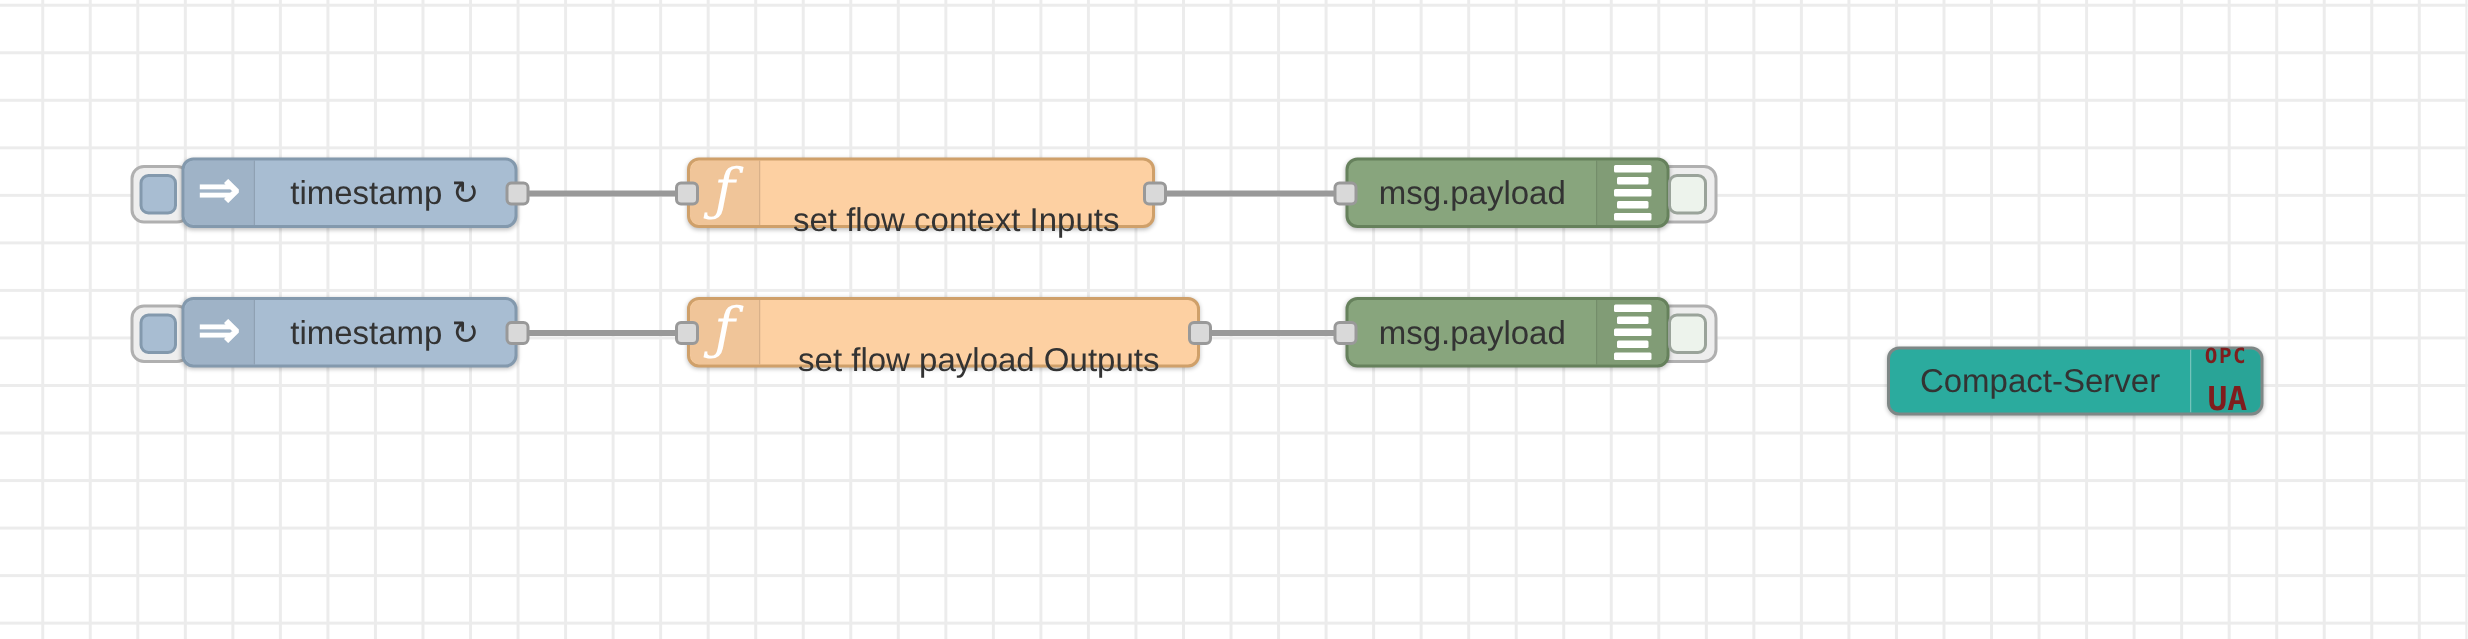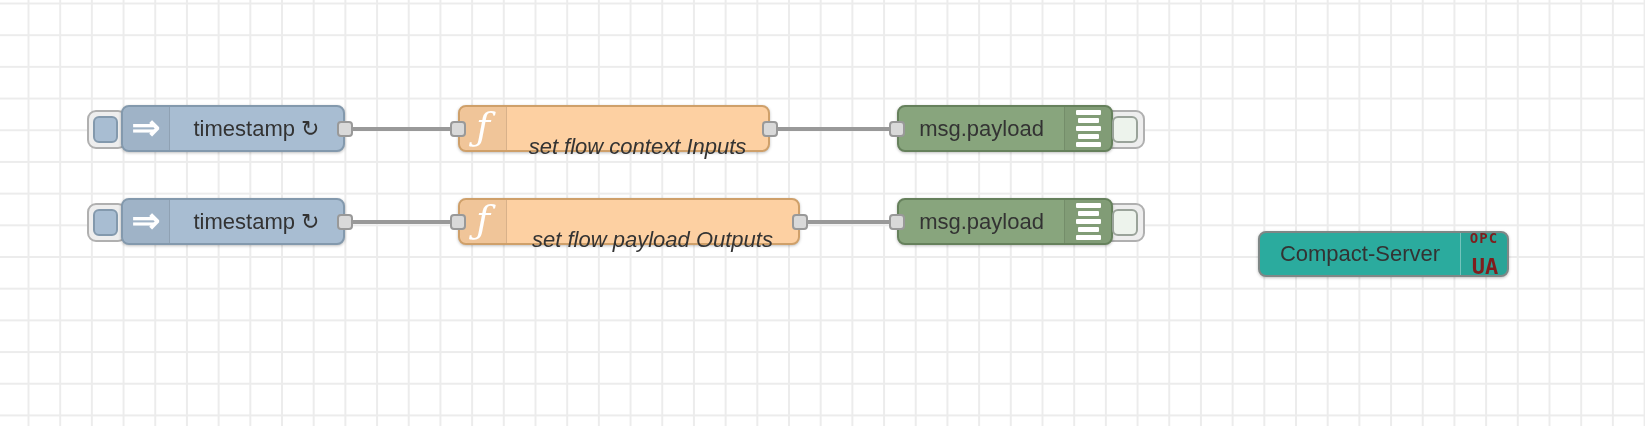--- a/index.html
+++ b/index.html
@@ -41,21 +41,21 @@
     display:flex;
     align-items:center;
     justify-content:center;
     background:rgba(0,0,0,0.05);
     box-sizing:border-box;
   }
   .icon-box.left{border-right:1px solid rgba(0,0,0,0.10);border-radius:7px 0 0 7px;}
   .icon-box.right{border-left:1px solid rgba(0,0,0,0.10);border-radius:0 7px 7px 0;}
   .inject-node{background:#a8bdd2;border:2px solid #8399ad;}
   .function-node{background:#fdd0a2;border:2px solid #cfa06a;}
-  .function-node .label{font-style:italic;margin-top:36px;}
+  .function-node .label{margin-top:36px;}
   .debug-node{background:#88a57d;border:2px solid #66815c;}
   .server-node{background:#2bab9e;border:2px solid #7e8786;}
   .server-node .icon-box.right{border-left:1px solid rgba(255,255,255,0.35);background:rgba(0,0,0,0.04);}
   .inject-glyph{
     color:#fff;font-size:34px;font-weight:bold;line-height:1;
     transform:translateY(-2px);
   }
   .fn-glyph{
     color:#fff;font-family:"DejaVu Serif",serif;font-style:italic;
     font-size:38px;line-height:1;transform:translateY(-3px);

